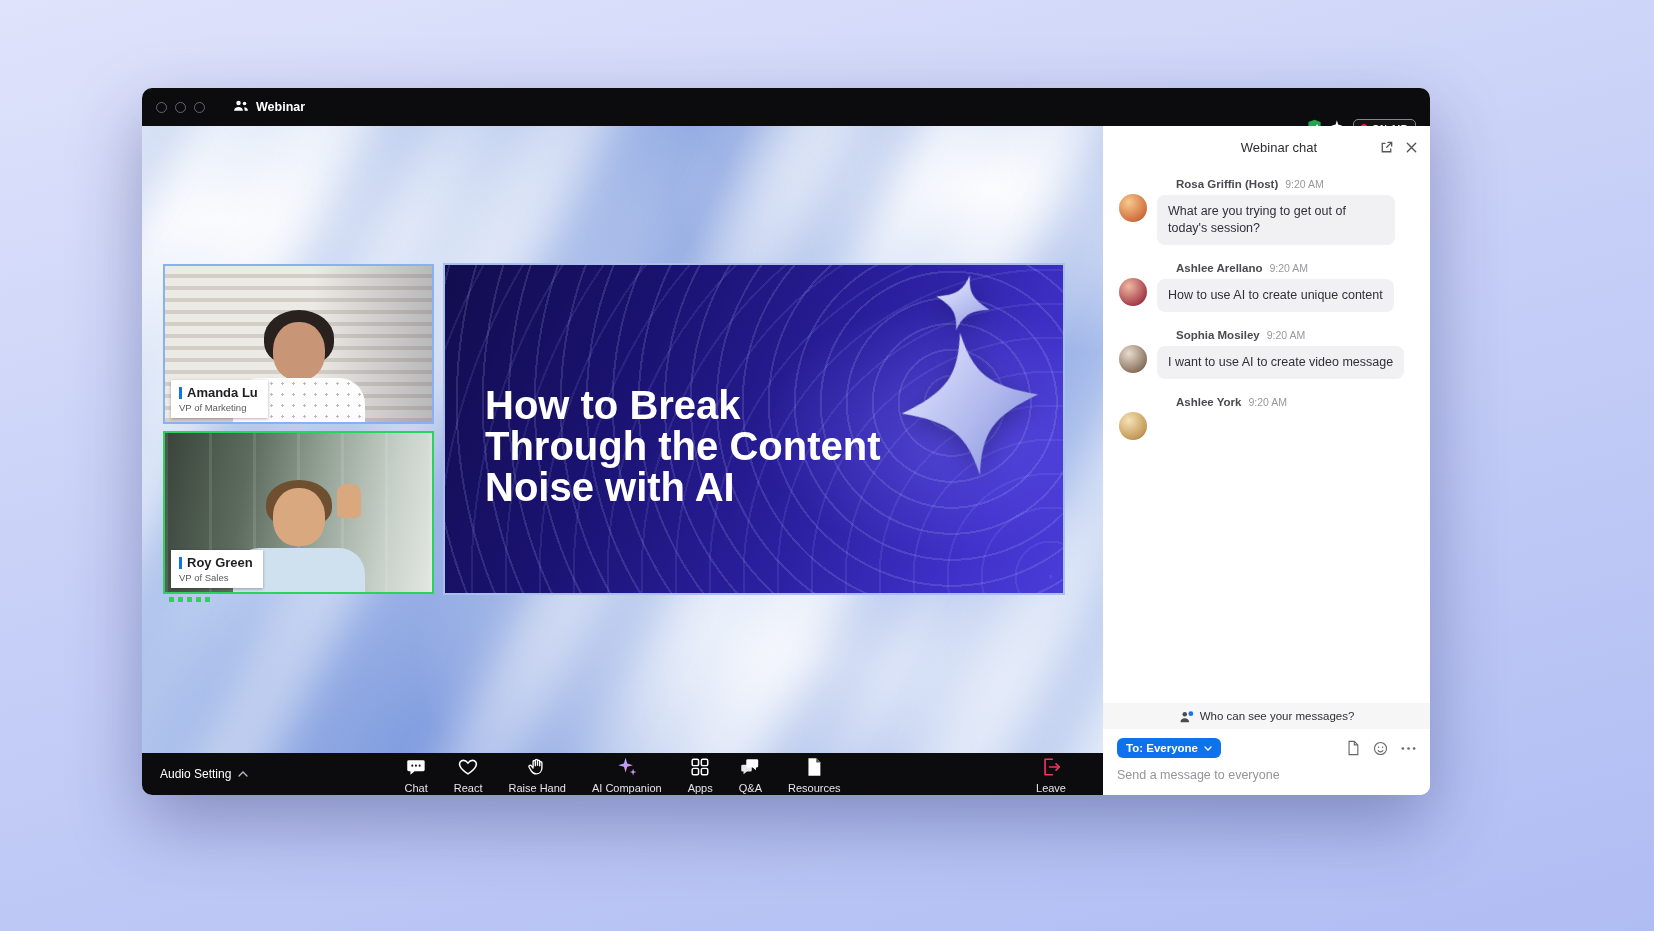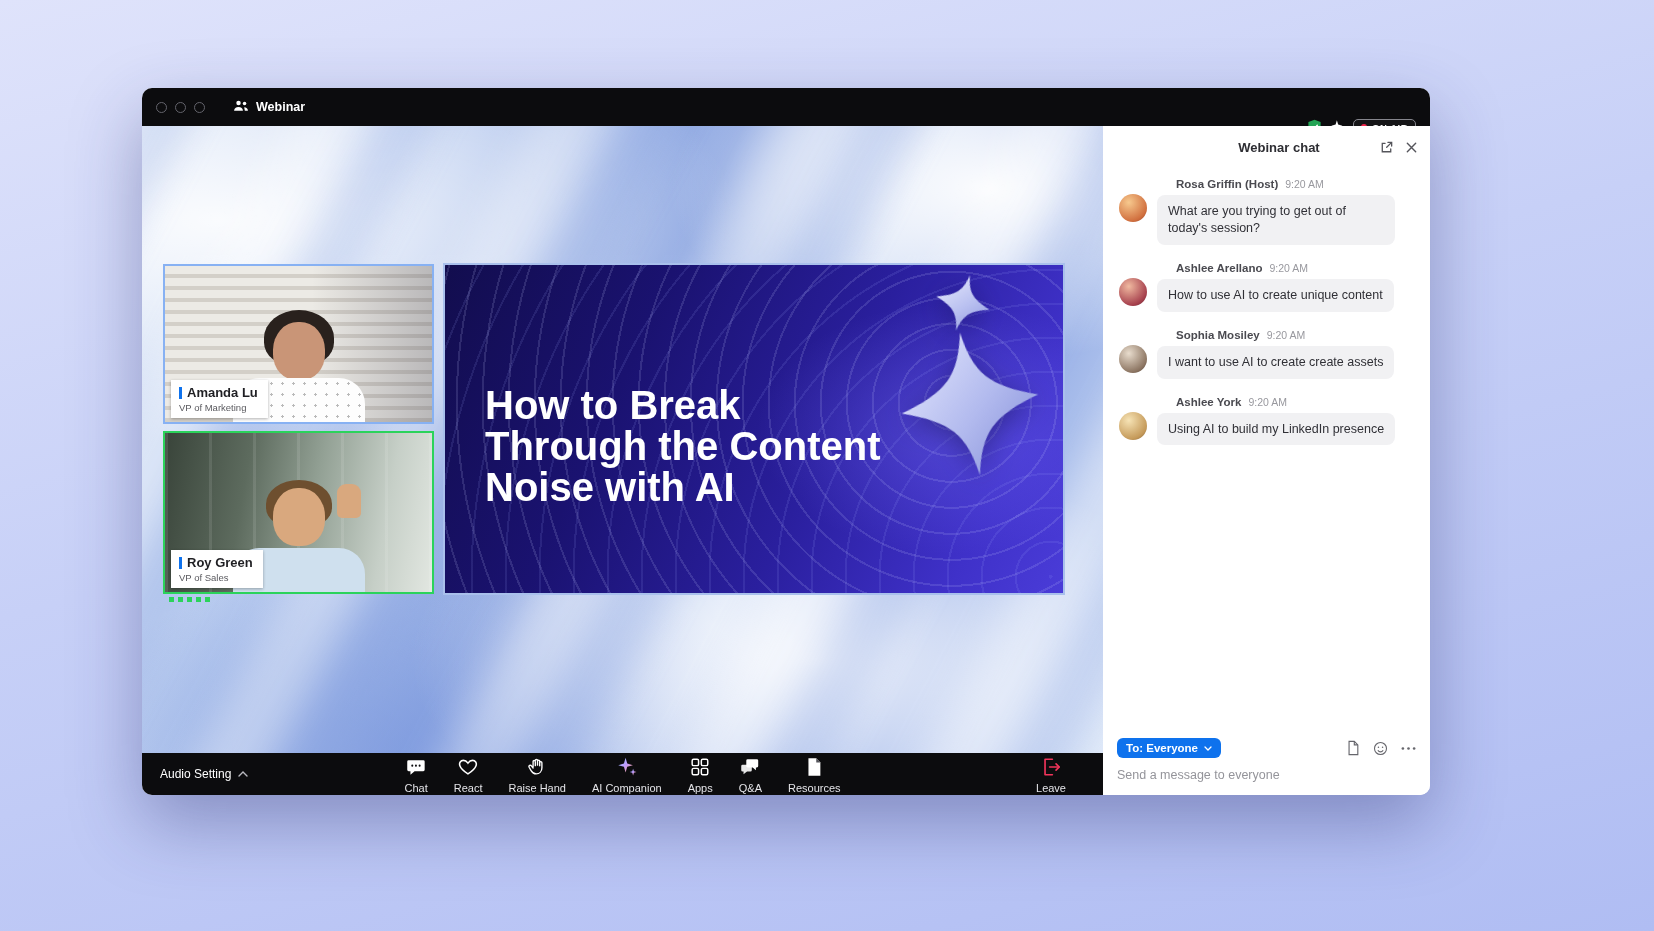--- a/index.html
+++ b/index.html
@@ -94,21 +94,21 @@
   .tb-left { display:flex; align-items:center; gap:7px; padding-left:18px; color:#fff; font-size:12px; }
   .tb-center { position:absolute; left:50%; transform:translateX(-50%); display:flex; align-items:flex-start; }
   .tb-item { display:flex; flex-direction:column; align-items:center; gap:3px; padding:0 13px; cursor:pointer; }
   .tb-item .tb-icon { height:24px; display:flex; align-items:center; }
   .tb-item .tb-label { font-size:11px; color:#e4e4e8; white-space:nowrap; }
   .tb-right { margin-left:auto; padding-right:24px; }
 
   
   .chat-panel { width:327px; background:#fff; display:flex; flex-direction:column; flex:0 0 auto; }
   .chat-header { height:42px; display:flex; align-items:center; justify-content:center; position:relative; flex:0 0 auto; }
-  .chat-title { font-size:13px; font-weight:bold; color:#2e2e33;margin-left:25px; }
+  .chat-title { font-size:13px; font-weight:normal; color:#2e2e33;margin-left:25px; }
   .chat-header-icons { position:absolute; right:12px; top:0; bottom:0; display:flex; align-items:center; gap:11px; }
   .chat-header-icons > span { display:flex; cursor:pointer; }
 
   .chat-messages { flex:1; padding:10px 12px 0 16px; overflow:hidden; }
   .msg { display:flex; margin-bottom:17px; }
   .avatar { width:28px; height:28px; border-radius:50%; flex:0 0 auto; margin-top:16px; }
   .av0 { background:radial-gradient(circle at 35% 30%, #f7c98e, #d1703f 70%, #8e3b22); }
   .av1 { background:radial-gradient(circle at 35% 30%, #f0b9a0, #a6404d 70%, #5e2430); }
   .av2 { background:radial-gradient(circle at 35% 30%, #e8dccd, #8d7663 70%, #4e3d32); }
   .av3 { background:radial-gradient(circle at 35% 30%, #f6e3b5, #c59a5a 70%, #7a5a33); }
@@ -383,35 +383,44 @@
             <div class="msg-bubble">How to use AI to create unique content</div>
           </div>
         </div>
         <div class="msg">
           <div class="avatar av2"></div>
           <div class="msg-content">
             <div class="msg-head">
               <span class="msg-name">Sophia Mosiley</span>
               <span class="msg-time">9:20 AM</span>
             </div>
-            <div class="msg-bubble">I want to use AI to create create assets</div>
+            <div class="msg-bubble">I want to use AI to create video message</div>
           </div>
         </div>
         <div class="msg">
           <div class="avatar av3"></div>
           <div class="msg-content">
             <div class="msg-head">
               <span class="msg-name">Ashlee York</span>
               <span class="msg-time">9:20 AM</span>
             </div>
-            <div class="msg-bubble">Using AI to build my LinkedIn presence</div>
-          </div>
-        </div>
-      </div>
-
+          </div>
+        </div>
+      </div>
+
+      <div class="chat-privacy">
+        <span style="display:flex;">
+          <svg viewBox="0 0 17 15" width="15" height="13">
+              <circle cx="6.5" cy="5" r="2.6" fill="#4a4a50"></circle>
+              <path d="M1.5 14c0-2.8 2.2-4.4 5-4.4s5 1.6 5 4.4z" fill="#4a4a50"></path>
+              <circle cx="13.5" cy="4.2" r="2.8" fill="#1a73e8"></circle>
+            </svg>
+        </span>
+        <span>Who can see your messages?</span>
+      </div>
 
       <div class="chat-composer">
         <div class="composer-row">
           <div class="to-pill">
             <span>To: Everyone</span>
             <span style="display:flex;">
               <svg width="8" height="5" viewBox="0 0 8 5" fill="none" stroke="#fff" stroke-width="1.3" stroke-linecap="round">
                   <path d="M1 1l3 3 3-3"></path>
                 </svg>
             </span>

